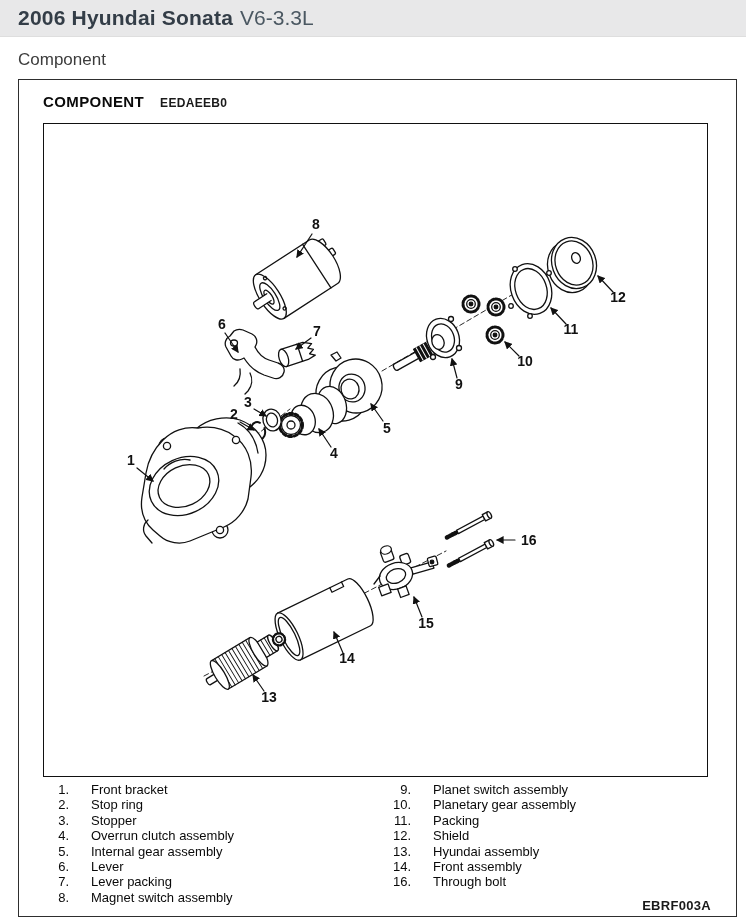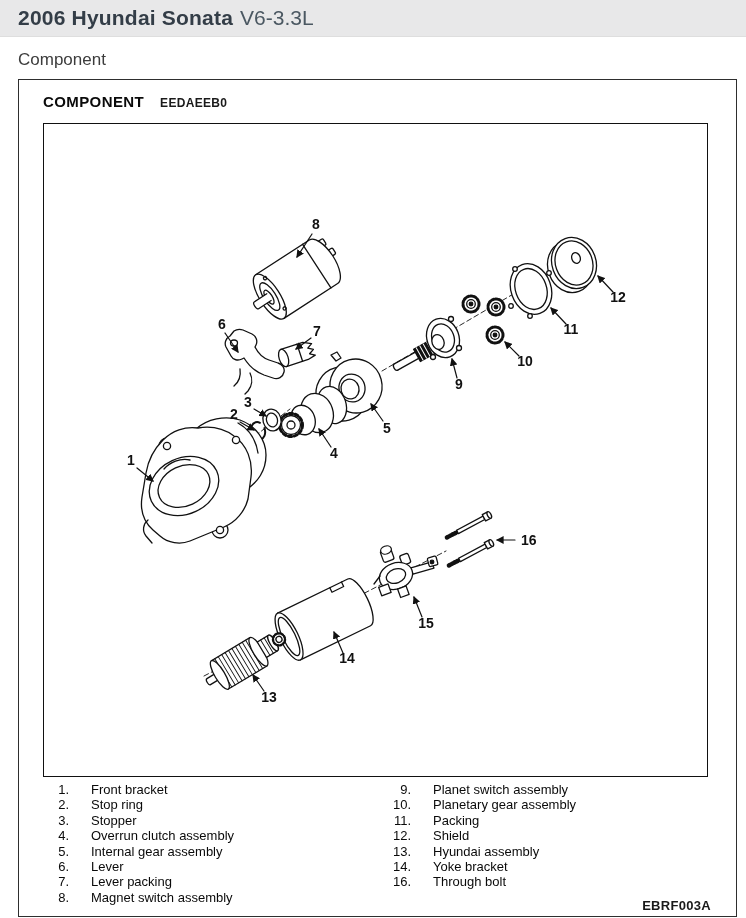--- a/index.html
+++ b/index.html
@@ -319,21 +319,21 @@
       <div class="lrow">
           <span class="lnum">12.</span>
           <span class="ltxt">Shield</span>
         </div>
       <div class="lrow">
           <span class="lnum">13.</span>
           <span class="ltxt">Hyundai assembly</span>
         </div>
       <div class="lrow">
           <span class="lnum">14.</span>
-          <span class="ltxt">Yoke bracket</span>
+          <span class="ltxt">Front assembly</span>
         </div>
       <div class="lrow">
           <span class="lnum">16.</span>
           <span class="ltxt">Through bolt</span>
         </div>
     </div>
   </div>
 
   <div class="figcode">EBRF003A</div>
 </div>

